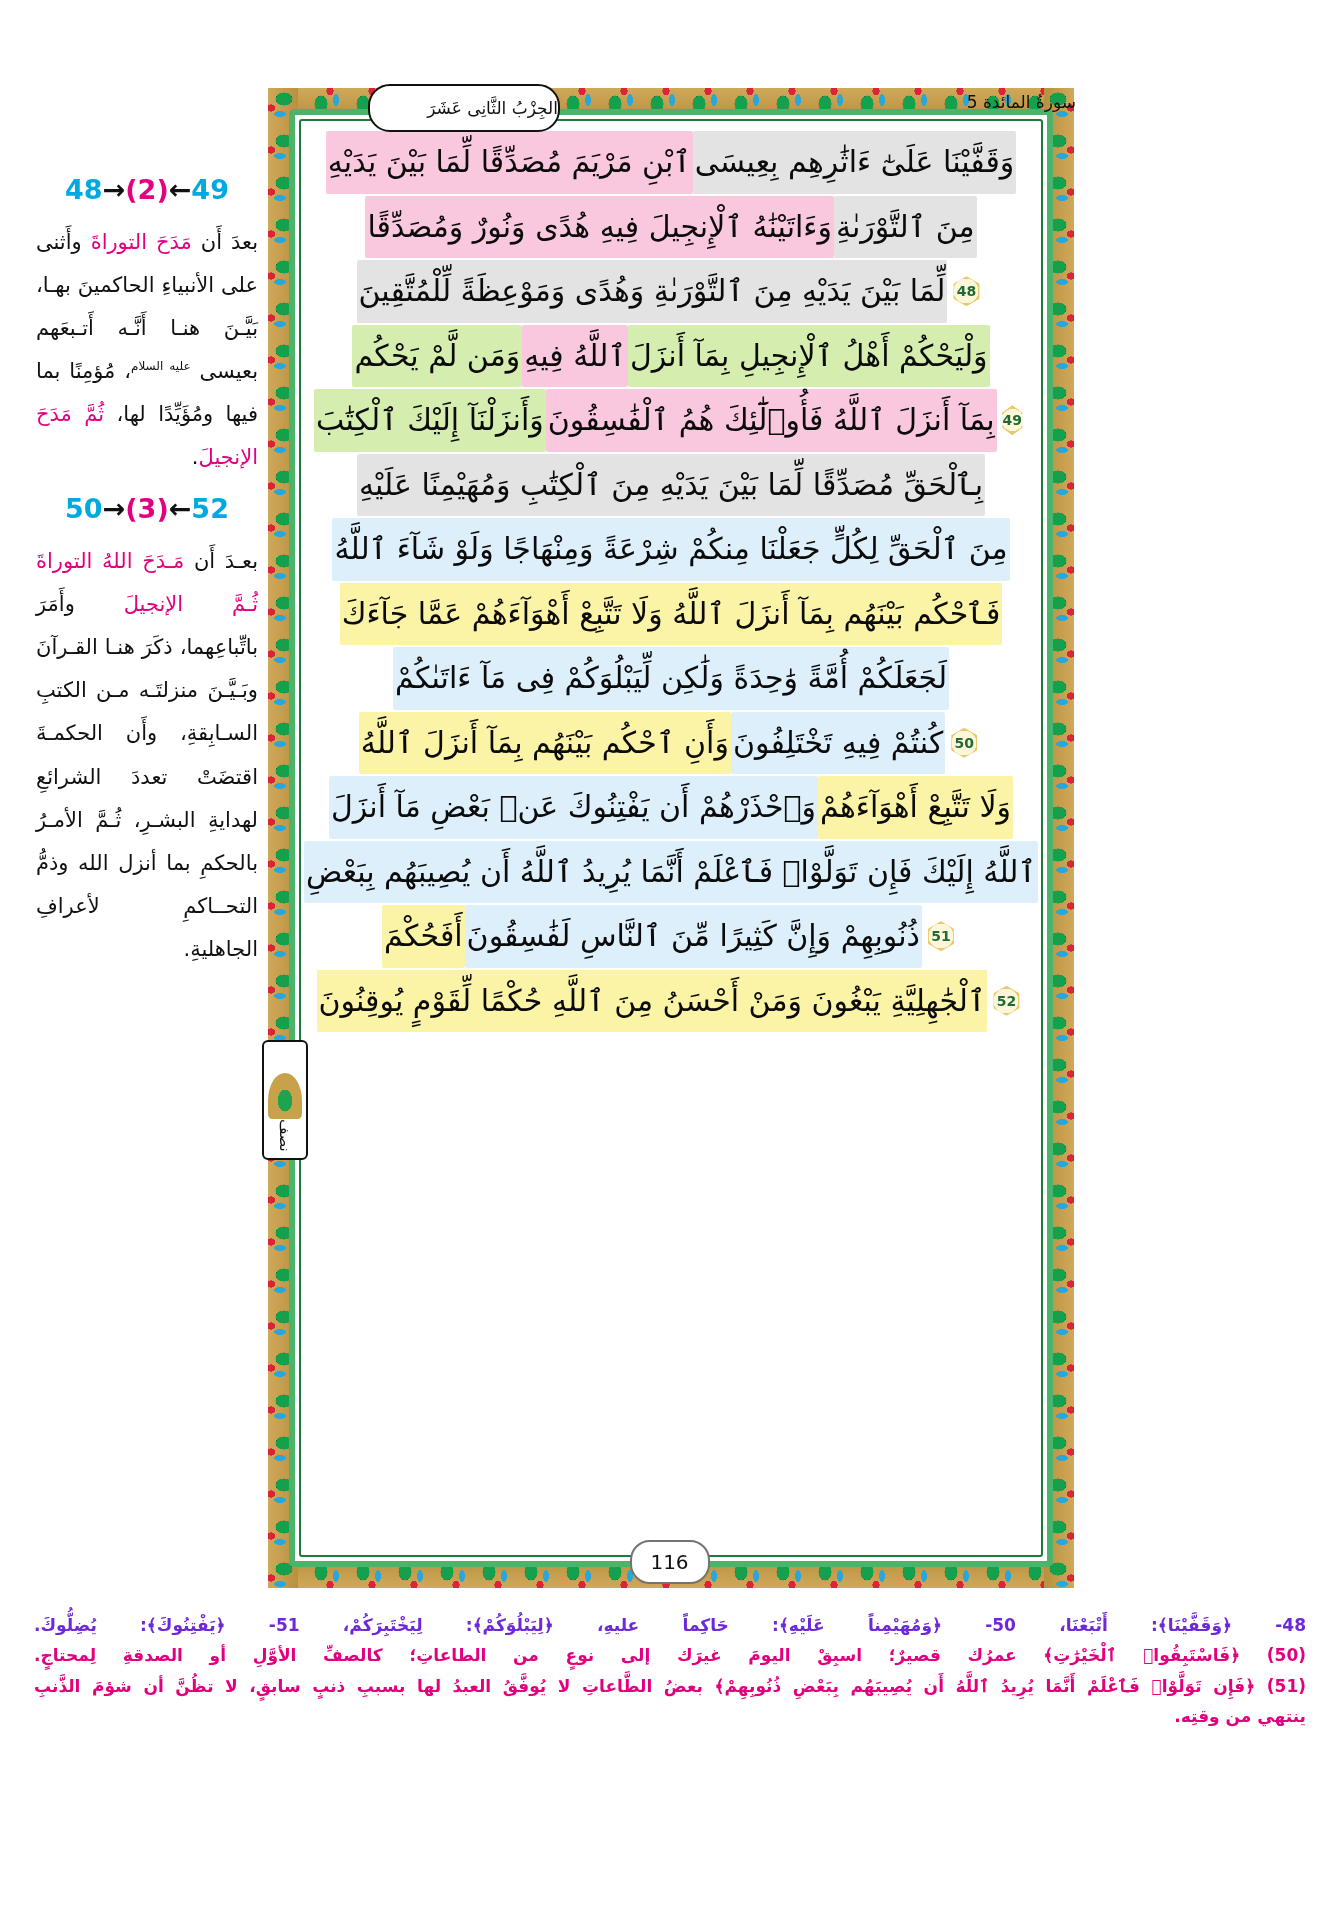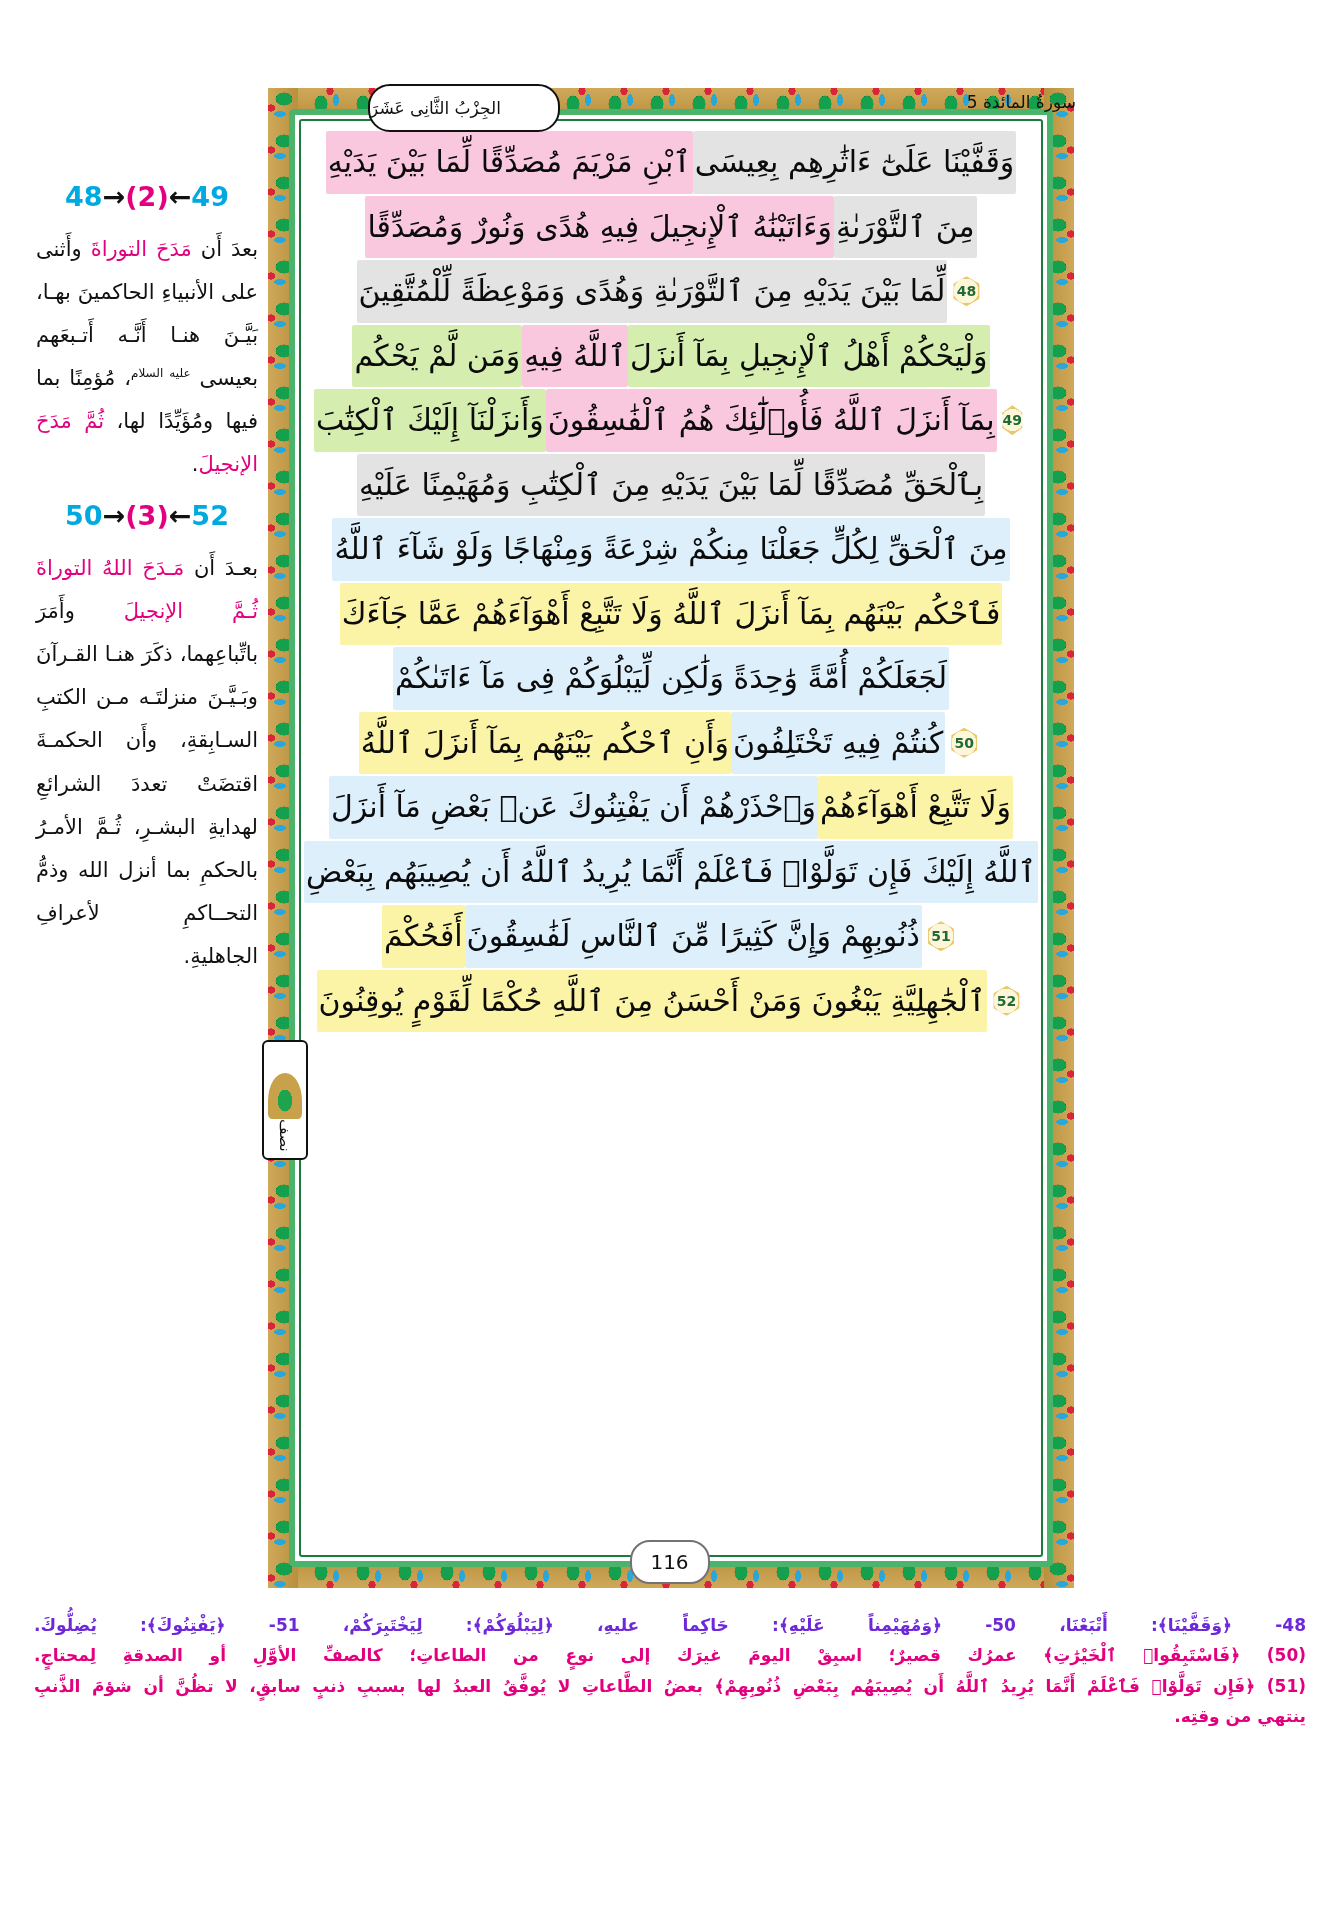--- a/index.html
+++ b/index.html
@@ -64,21 +64,21 @@
       radial-gradient(ellipse 6px 5px at 3px 20px,#d9243a 0 70%,transparent 72%),
       linear-gradient(90deg,#cfa85a,#b8913f);
     background-size:30px 42px;
     background-repeat:repeat-y;
   }
 
   
   .juz-badge{
     position:absolute;left:368px;top:84px;z-index:9;
     width:188px;height:44px;border:2px solid #111;border-radius:22px;
-    background:#fff;display:flex;align-items:center;justify-content:flex-end;
+    background:#fff;display:flex;align-items:center;justify-content:flex-start;
     font-family:"DejaVu Sans","Liberation Sans",sans-serif;
     font-size:17px;color:#111;white-space:nowrap;
   }
   .surah-badge{
     position:absolute;right:263px;top:92px;z-index:9;
     font-size:17px;color:#111;white-space:nowrap;direction:rtl;
   }
 
   
   #quran-body{
@@ -127,21 +127,21 @@
   .side-tab .dome{
     width:34px;height:46px;margin-top:3px;
     background:
       radial-gradient(ellipse 12px 18px at 50% 60%,#1ea34f 0 60%,#c8a24a 61% 100%);
     border-radius:50% 50% 12% 12%/60% 60% 12% 12%;
   }
   .side-tab .tab-label{font-size:15px;color:#111;writing-mode:vertical-rl;}
 
   
   #commentary{
-    position:absolute;left:36px;top:167px;width:222px;height:1380px;
+    position:absolute;left:36px;top:160px;width:222px;height:1380px;
     direction:rtl;text-align:justify;z-index:5;
   }
   .sec-head{
     text-align:center;font-size:27px;font-weight:bold;margin:14px 0 16px 0;
     letter-spacing:0px;white-space:nowrap;
   }
   .sec-head .n{color:#00a9e0;}
   .sec-head .mid{color:#e3007f;}
   .sec-head .arrow{color:#111;font-weight:bold;}
   .c-par{

